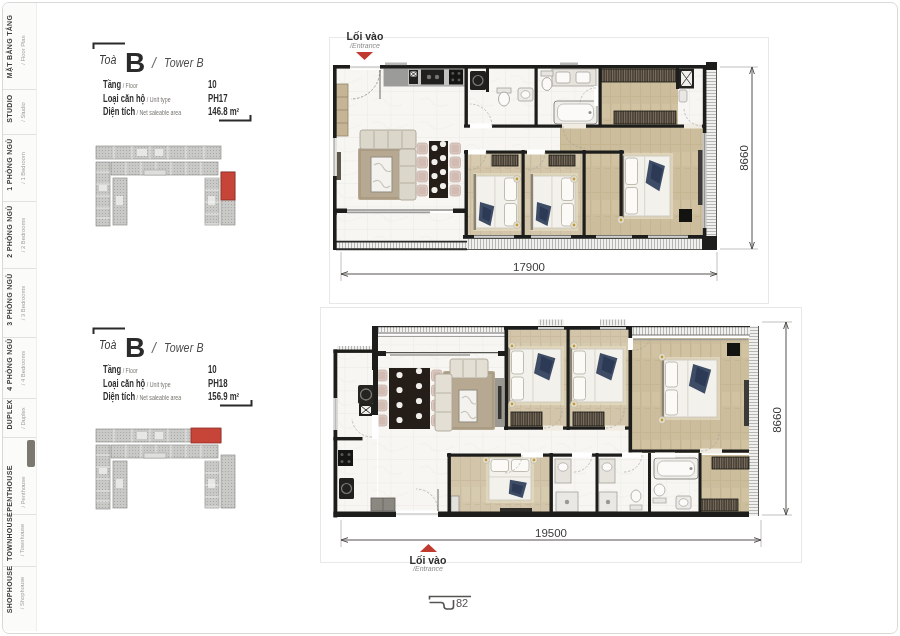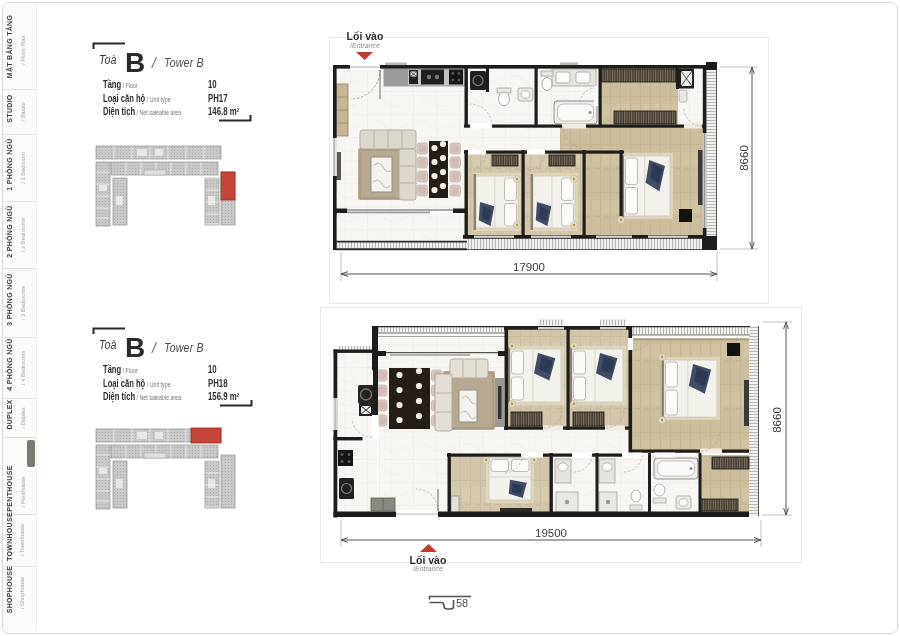--- a/index.html
+++ b/index.html
@@ -822,13 +822,13 @@
 <div class="abs" style="left:320px;top:30px;width:90px;text-align:center;font-size:10.5px;font-weight:bold;color:#2e2e2e;">Lối vào</div>
 <div class="abs" style="left:320px;top:42px;width:90px;text-align:center;font-size:7px;font-style:italic;color:#8b8b89;">/Entrance</div>
 
 <div class="abs" style="left:383px;top:554px;width:90px;text-align:center;font-size:10.5px;font-weight:bold;color:#2e2e2e;">Lối vào</div>
 <div class="abs" style="left:383px;top:565px;width:90px;text-align:center;font-size:7px;font-style:italic;color:#8b8b89;">/Entrance</div>
 
 <svg class="abs" style="left:425px;top:592px;" width="60" height="22" viewBox="0 0 60 22">
     <path d="M 4.5 7.5 L 4.5 4.5 L 46 4.5" fill="none" stroke="#55534f" stroke-width="1.6"></path>
     <path d="M 4.5 10.5 L 16 10.5 Q 19 10.5 19 13.5 L 19 14 Q 19 17 22 17 L 26 17 Q 28.5 17 28.5 14.5 L 28.5 8" fill="none" stroke="#55534f" stroke-width="1.6"></path>
   </svg>
-<div class="abs" style="left:456px;top:597px;font-size:11px;color:#55534f;">58</div>
+<div class="abs" style="left:456px;top:597px;font-size:11px;color:#55534f;">82</div>
 
 </body></html>

